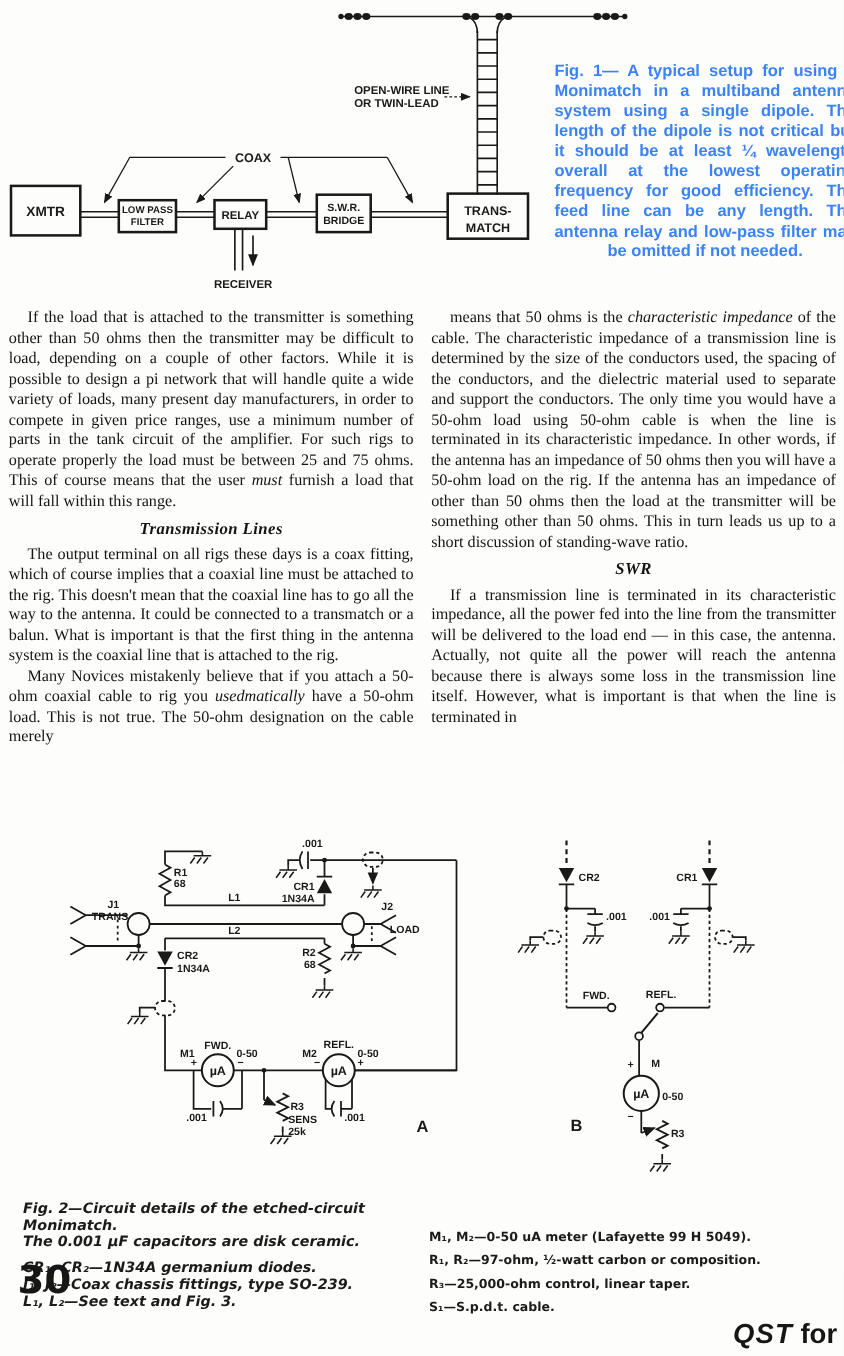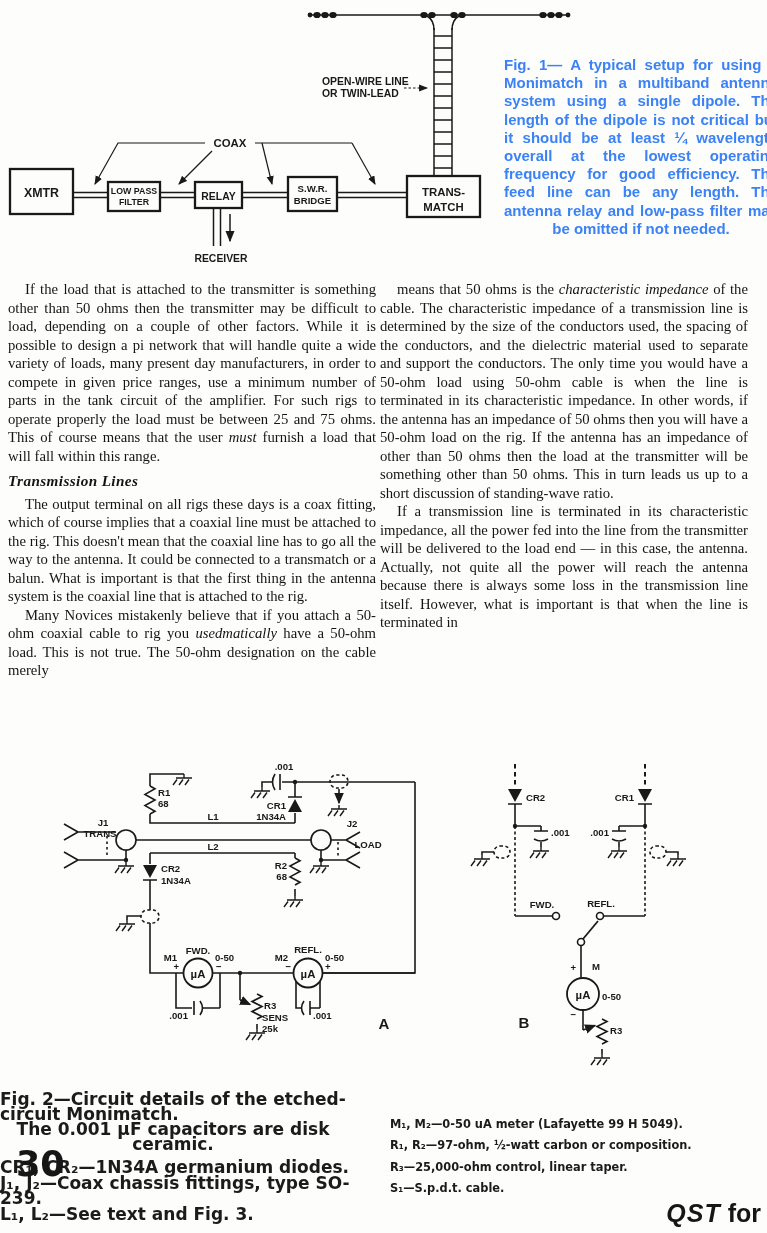--- a/index.html
+++ b/index.html
@@ -5,35 +5,35 @@
   html,body{margin:0;padding:0;}
   body{width:767px;height:1233px;background:#f4f4f1;position:relative;
        font-family:"Liberation Serif",serif;color:#161616;overflow:hidden;}
   .page{position:absolute;inset:0;background:#fdfdfb;}
   
   #fig1{position:absolute;top:0;left:0;}
   .fig1cap{position:absolute;left:504px;top:56px;width:274px;
     font-family:"Liberation Sans",sans-serif;font-weight:bold;font-size:15px;
     line-height:18.2px;text-align:justify;text-align-last:center;color:#3b82f6;}
   
-  .article{position:absolute;top:280px;left:8px;width:752px;display:flex;gap:4px;}
+  .article{position:absolute;top:280px;left:8px;width:752px;display:flex;gap:16px;}
   .col{width:368px;font-size:14.7px;line-height:18.5px;text-align:justify;color:#141414;}
   .col p{margin:0;text-indent:17px;}
-  .col h3{font-size:15.2px;font-style:italic;font-weight:bold;
+  .col h3{text-align:center;font-size:15.2px;font-style:italic;font-weight:bold;
           margin:7px 0 4px 0;letter-spacing:.4px;}
   .it{font-style:italic;}
   
   #fig2{position:absolute;top:758px;left:0;}
   svg text{font-family:"Liberation Sans",sans-serif;font-weight:700;fill:#191919;}
   .t8{font-size:8.8px}.t9{font-size:9.6px}.t10{font-size:10.4px}
   .t11{font-size:11.4px}.t12{font-size:12.4px}.t15{font-size:15px;font-style:normal}
-  .f2capL{position:absolute;left:0;top:1092px;width:372px;
-    font-family:"DejaVu Sans",sans-serif;font-weight:bold;font-size:17px;
-    line-height:15px;color:#1b1b1b;}
-  .f2capL .l2{text-align:center;padding-right:26px;}
+  .f2capL{position:absolute;left:21px;top:1092px;width:372px;
+    font-family:"DejaVu Sans",sans-serif;font-weight:bold;font-size:13px;
+    line-height:15px;color:#1b1b1b;font-style:italic;}
+  .f2capL .l2{text-align:left;padding-right:26px;}
   .f2capL .items{margin-top:8px;}
   .f2capL .itm{line-height:15.6px;}
   .f2capR{position:absolute;left:390px;top:1094px;width:373px;
     font-family:"DejaVu Sans",sans-serif;font-weight:bold;font-size:11.4px;
     line-height:21.4px;color:#1b1b1b;margin-top:20px;}
   
   .pgnum{position:absolute;left:16px;top:1144px;
     font-family:"DejaVu Sans",sans-serif;font-weight:bold;font-size:35px;}
   .qst{position:absolute;right:6px;top:1199px;font-family:Liberation Sans, sans-serif;
     font-weight:bold;font-size:25px;}
@@ -119,20 +119,21 @@
 
   <div class="article">
     <div class="col">
       <p><span>If the load that is attached to the transmitter is something other than 50 ohms then the transmitter may be difficult to load, depending on a couple of other factors. While it is possible to design a pi network that will handle quite a wide variety of loads, many present day manufacturers, in order to compete in given price ranges, use a minimum number of parts in the tank circuit of the amplifier. For such rigs to operate properly the load must be between 25 and 75 ohms. This of course means that the user </span><span class="it">must</span><span> furnish a load that will fall within this range.</span></p>
       <h3>Transmission Lines</h3>
       <p><span>The output terminal on all rigs these days is a coax fitting, which of course implies that a coaxial line must be attached to the rig. This doesn't mean that the coaxial line has to go all the way to the antenna. It could be connected to a transmatch or a balun. What is important is that the first thing in the antenna system is the coaxial line that is attached to the rig.</span></p>
       <p><span>Many Novices mistakenly believe that if you attach a 50-ohm coaxial cable to rig you </span><span class="it">used­matically</span><span> have a 50-ohm load. This is not true. The 50-ohm designation on the cable merely</span></p>
     </div>
     <div class="col">
       <p><span>means that 50 ohms is the </span><span class="it">characteristic impedance</span><span> of the cable. The characteristic impedance of a transmission line is determined by the size of the conductors used, the spacing of the conductors, and the dielectric material used to separate and support the conductors. The only time you would have a 50-ohm load using 50-ohm cable is when the line is terminated in its characteristic impedance. In other words, if the antenna has an impedance of 50 ohms then you will have a 50-ohm load on the rig. If the antenna has an impedance of other than 50 ohms then the load at the transmitter will be something other than 50 ohms. This in turn leads us up to a short discussion of standing-wave ratio.</span></p>
+      <h3>SWR</h3>
       <p><span>If a transmission line is terminated in its characteristic impedance, all the power fed into the line from the transmitter will be delivered to the load end — in this case, the antenna. Actually, not quite all the power will reach the antenna because there is always some loss in the transmission line itself. However, what is important is that when the line is terminated in</span></p>
     </div>
   </div>
 
   <svg id="fig2" width="767" height="332" viewBox="0 0 767 332">
     <defs>
       <marker id="ar2" markerWidth="9" markerHeight="7" refX="6.2" refY="3" orient="auto">
         <path d="M0,0 L7,3 L0,6 Z" fill="#191919"></path>
       </marker>
       <g id="gnd" stroke="#191919" stroke-width="1.4" fill="none">

